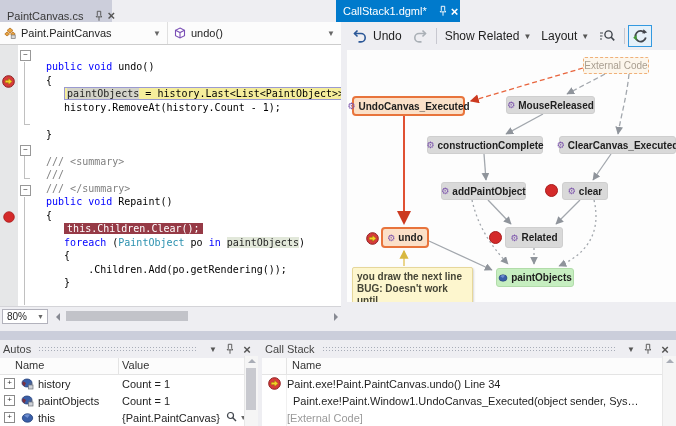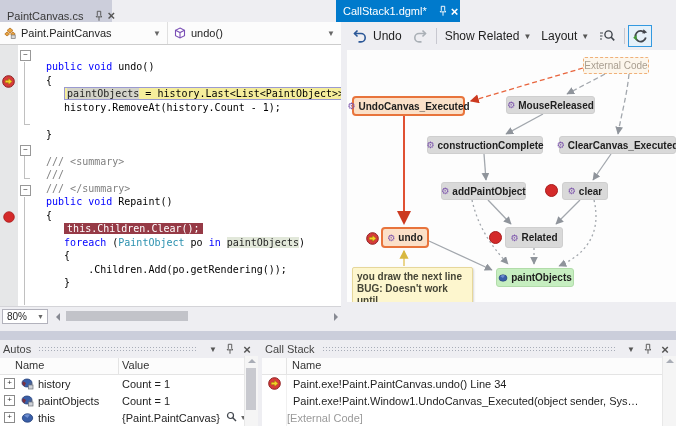--- a/index.html
+++ b/index.html
@@ -417,21 +417,21 @@
     <div id="cs-rows">
         <div class="tw-row">
           <span class="cs-gutter">
             <span style="width: 13px; height: 13px; display: inline-flex;">
               <svg width="13" height="13" viewBox="0 0 13 13">
                 <circle cx="6.5" cy="6.5" r="5.8" fill="#d83b3b" stroke="#8c1d1d" stroke-width="1"></circle>
                 <path d="M3.2 5.3h3.2V3.2l3.8 3.3-3.8 3.3V7.7H3.2z" fill="#f5d327" stroke="#7a5a00" stroke-width="0.4"></path>
               </svg>
             </span>
           </span>
-          <span style="margin-left: 6px;">Paint.exe!Paint.PaintCanvas.undo() Line 34</span>
+          <span style="margin-left: 0;">Paint.exe!Paint.PaintCanvas.undo() Line 34</span>
         </div>
         <div class="tw-row">
           <span class="cs-gutter"></span>
           <span style="margin-left: 6px;">Paint.exe!Paint.Window1.UndoCanvas_Executed(object sender, Sys…</span>
         </div>
         <div class="tw-row">
           <span class="cs-gutter"></span>
           <span class="dim" style="">[External Code]</span>
         </div>
       </div>

